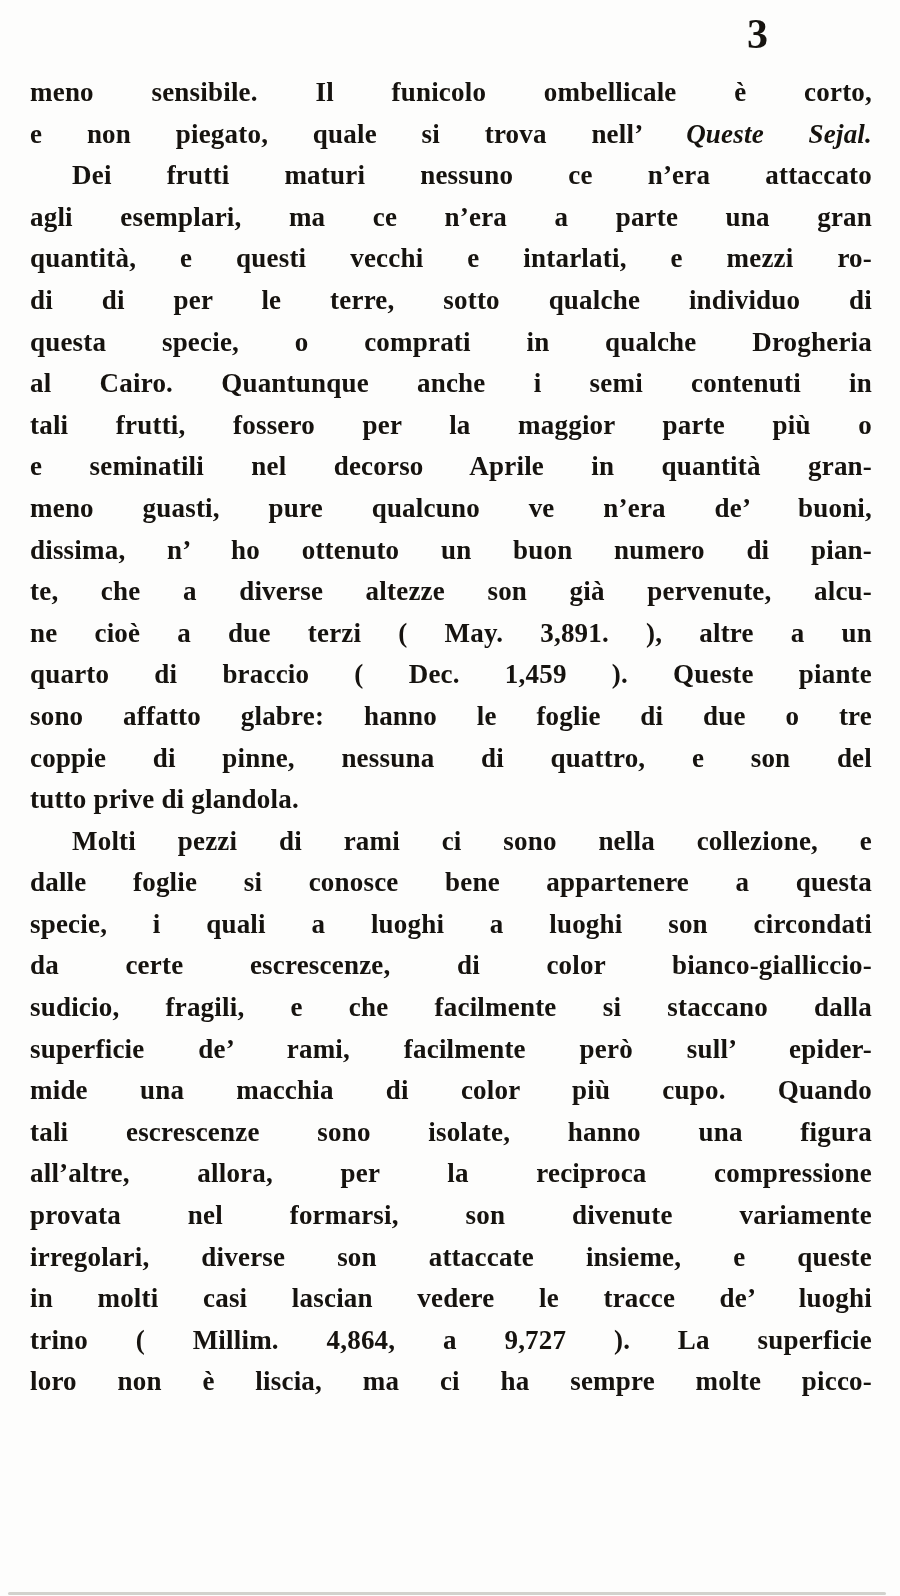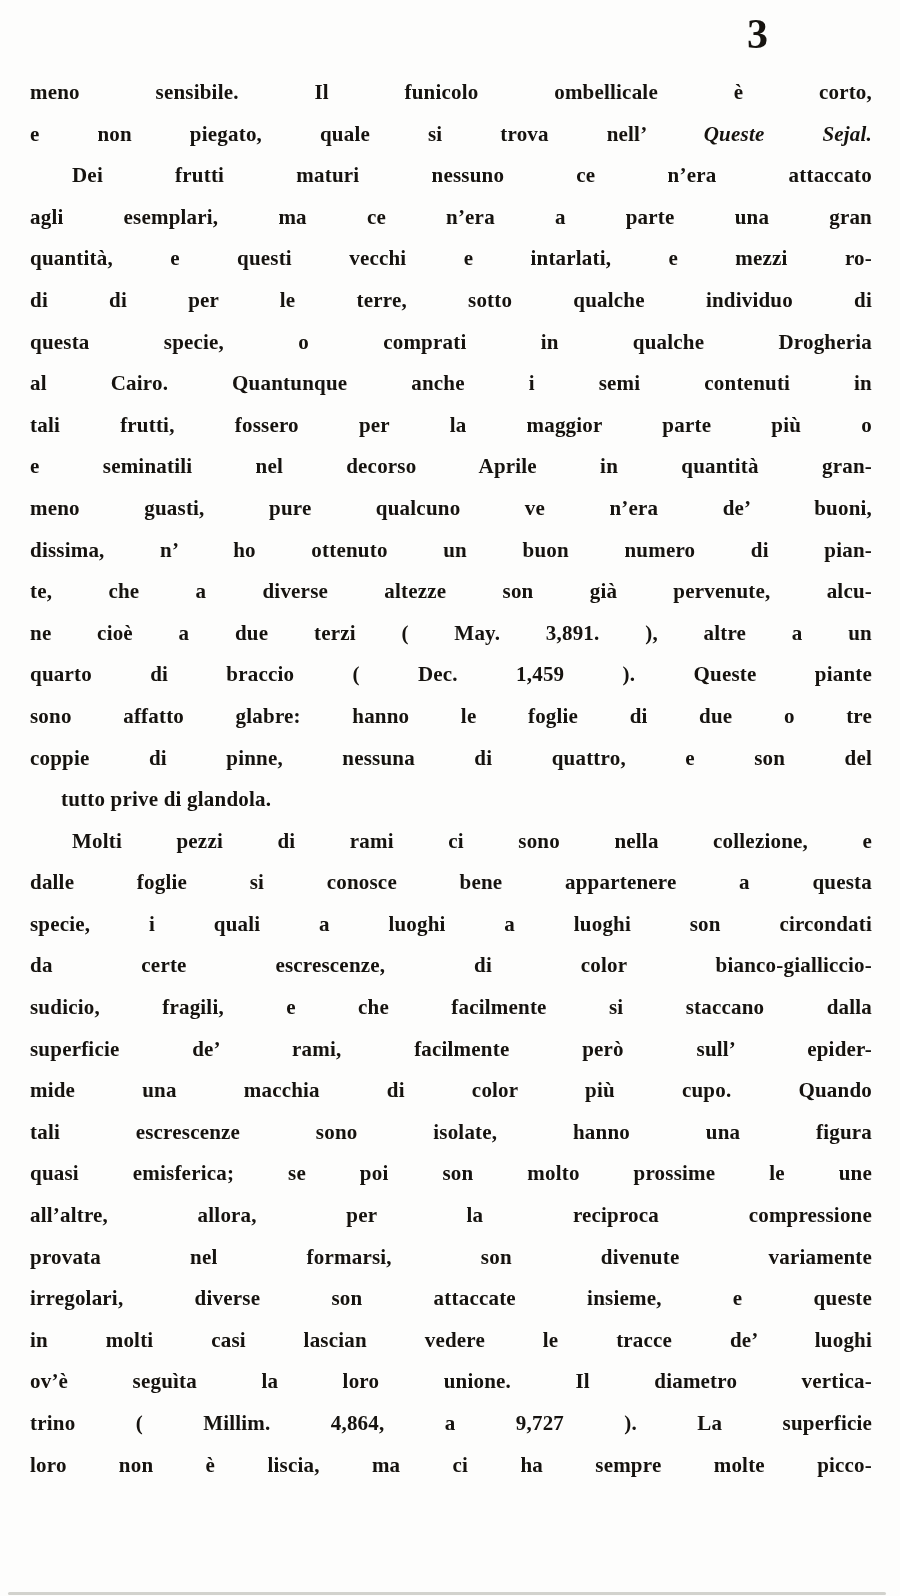--- a/index.html
+++ b/index.html
@@ -28,34 +28,33 @@
   }
   .page-text {
     position: absolute;
     top: 72px;
     left: 30px;
     width: 842px;
   }
   .line {
     height: 41.6px;
     line-height: 41.6px;
-    font-size: 21px;
+    font-size: 27px;
     font-weight: 700;
     letter-spacing: 0.2px;
     text-align: justify;
     text-align-last: justify;
     white-space: nowrap;
     overflow: visible;
   }
   .line.indent {
     text-indent: 42px;
   }
   .line.para-end {
     text-align-last: left;
-    margin-left: 31px;
   }
   .em {
     font-style: italic;
   }
   .scan-edge {
     position: absolute;
     left: 8px;
     bottom: 1px;
     width: 878px;
     height: 3px;
@@ -89,23 +88,21 @@
       <div class="line"><span>coppie di pinne, nessuna di quattro, e son del</span></div>
       <div class="line para-end"><span>tutto prive di glandola.</span></div>
       <div class="line indent"><span>Molti pezzi di rami ci sono nella collezione, e</span></div>
       <div class="line"><span>dalle foglie si conosce bene appartenere a questa</span></div>
       <div class="line"><span>specie, i quali a luoghi a luoghi son circondati</span></div>
       <div class="line"><span>da certe escrescenze, di color bianco-gialliccio-</span></div>
       <div class="line"><span>sudicio, fragili, e che facilmente si staccano dalla</span></div>
       <div class="line"><span>superficie de’ rami, facilmente però sull’ epider-</span></div>
       <div class="line"><span>mide una macchia di color più cupo. Quando</span></div>
       <div class="line"><span>tali escrescenze sono isolate, hanno una figura</span></div>
-      <div class="line"><span>quasi emisferica; se poi son molto prossime le une</span></div>
       <div class="line"><span>all’altre, allora, per la reciproca compressione</span></div>
       <div class="line"><span>provata nel formarsi, son divenute variamente</span></div>
       <div class="line"><span>irregolari, diverse son attaccate insieme, e queste</span></div>
       <div class="line"><span>in molti casi lascian vedere le tracce de’ luoghi</span></div>
-      <div class="line"><span>ov’è seguìta la loro unione. Il diametro vertica-</span></div>
       <div class="line"><span>trino ( Millim. 4,864, a 9,727 ). La superficie</span></div>
       <div class="line"><span>loro non è liscia, ma ci ha sempre molte picco-</span></div>
     </div>
   <div class="scan-edge"></div>
 </div>
 
 </body></html>

